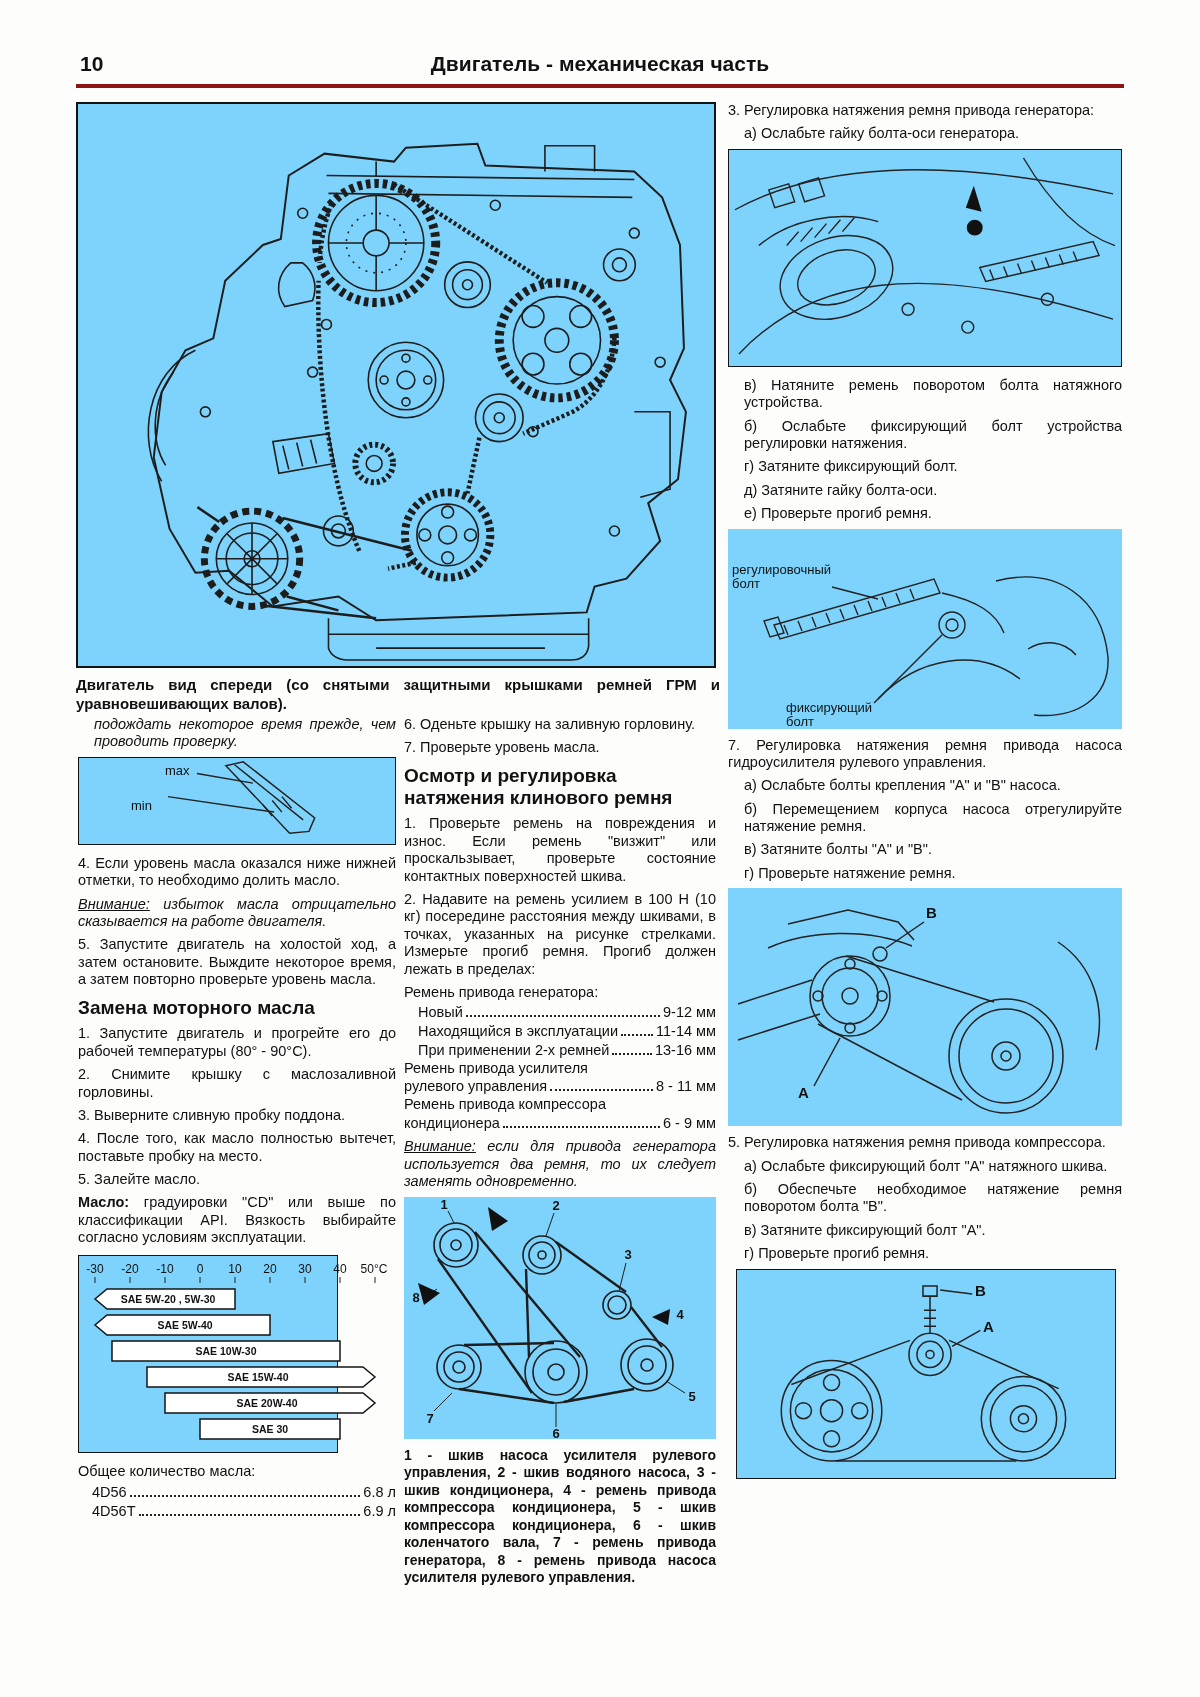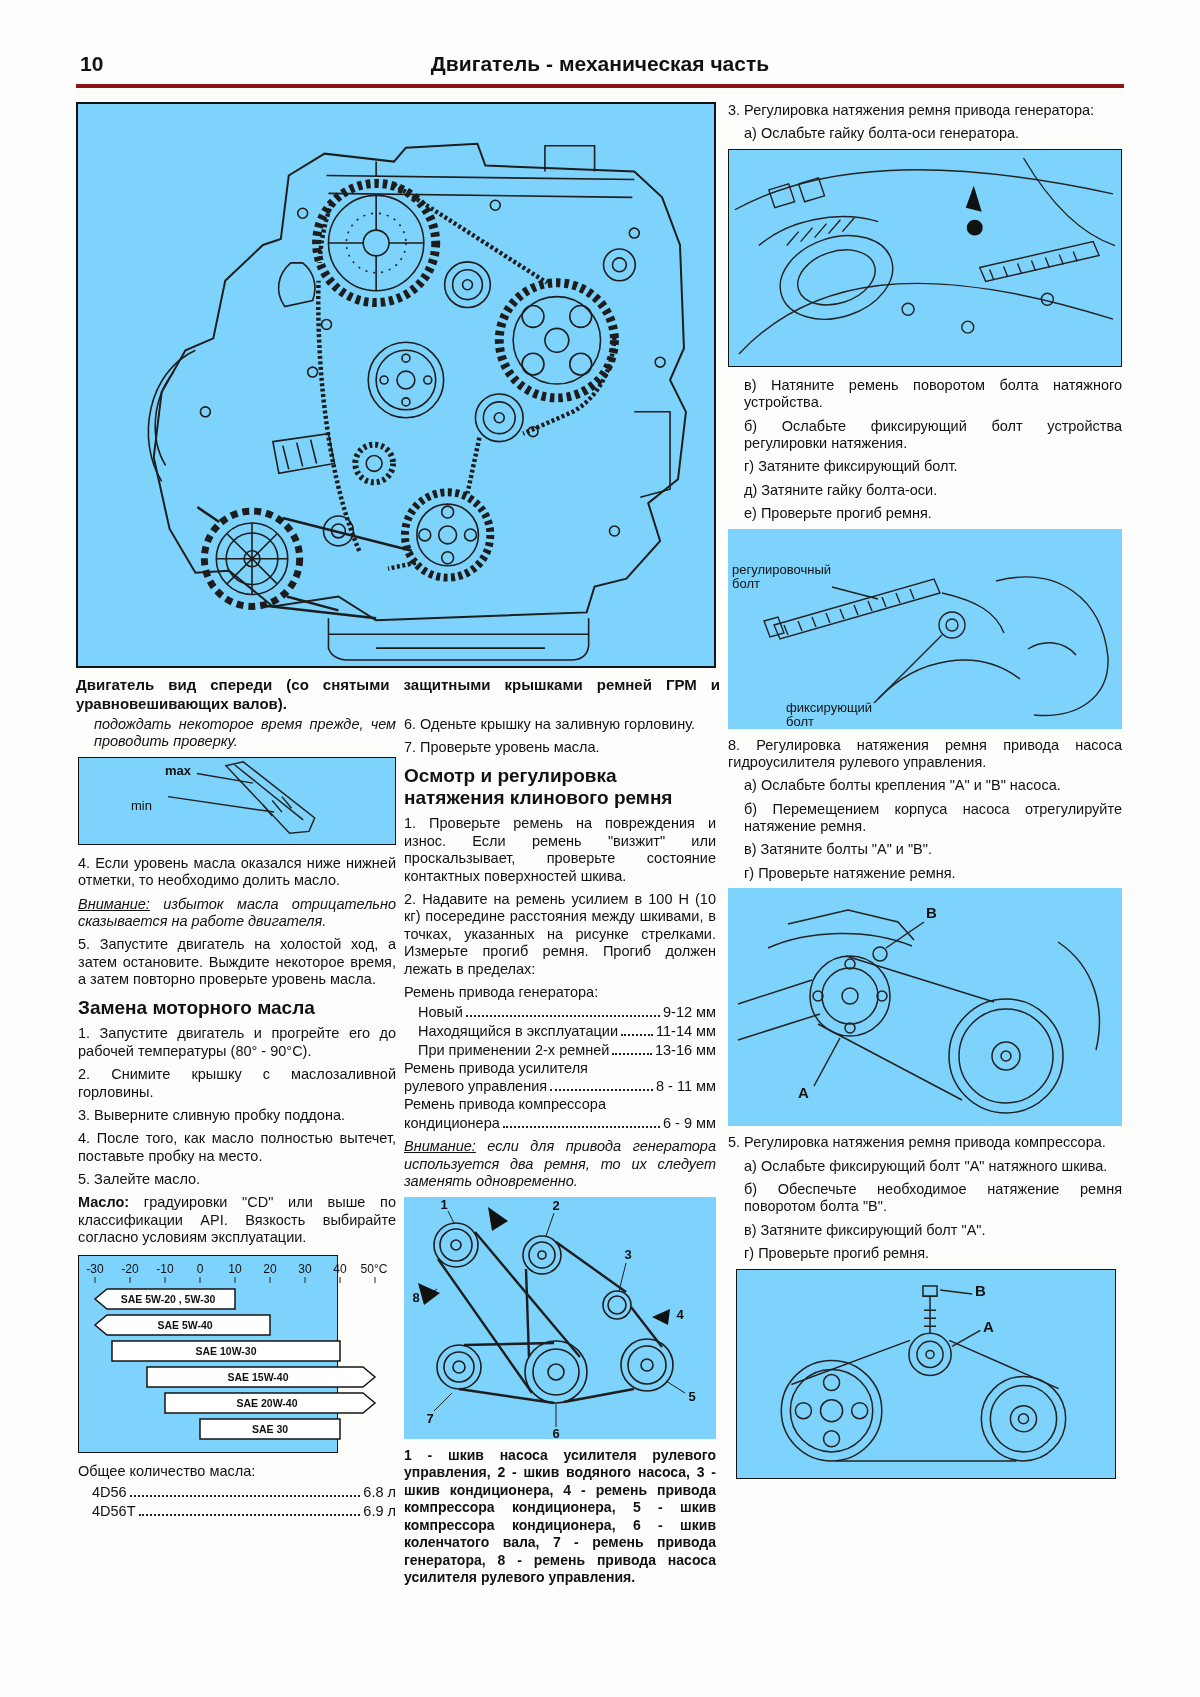--- a/index.html
+++ b/index.html
@@ -123,21 +123,21 @@
     <div class="figure thinborder" style="width:318px; height:88px; margin:6px 0 10px;">
       <svg viewBox="0 0 318 88" width="315" height="85">
         <g stroke="#222" fill="none" stroke-width="1.5">
           <path d="M148,8 L166,4 L240,62 L234,76 L214,78 Z"></path>
           <path d="M157,7 L228,64"></path>
           <path d="M196,44 L206,56 M186,48 L196,60 M206,40 L216,52"></path>
           <line x1="118" y1="16" x2="176" y2="26"></line>
           <line x1="88" y1="40" x2="198" y2="56"></line>
         </g>
       </svg>
-      <div class="fig-label" style="left:86px; top:6px;font-weight:bold;">max</div>
+      <div class="fig-label" style="left:86px; top:6px;">max</div>
       <div class="fig-label" style="left:52px; top:41px;">min</div>
     </div>
 
     <div class="p">4. Если уровень масла оказался ниже нижней отметки, то необходимо долить масло.</div>
     <div class="p"><span class="warn-label">Внимание:</span><span class="warn-text"> избыток масла отрицательно сказывается на работе двигателя.</span></div>
     <div class="p">5. Запустите двигатель на холостой ход, а затем остановите. Выждите некоторое время, а затем повторно проверьте уровень масла.</div>
 
     <div class="h2">Замена моторного масла</div>
     <div class="p">1. Запустите двигатель и прогрейте его до рабочей температуры (80° - 90°С).</div>
     <div class="p">2. Снимите крышку с маслозаливной горловины.</div>
@@ -347,21 +347,21 @@
           <path d="M268,52 C330,36 374,70 380,128 C382,168 350,190 306,186"></path>
           <path d="M300,120 C316,110 336,112 348,126"></path>
           <line x1="104" y1="58" x2="150" y2="70"></line>
           <line x1="146" y1="174" x2="214" y2="106"></line>
         </g>
       </svg>
       <div class="fig-label" style="left:4px; top:34px; width:100px;">регулировочный болт</div>
       <div class="fig-label" style="left:58px; top:172px; width:110px;">фиксирующий болт</div>
     </div>
 
-    <div class="p">8. Регулировка натяжения ремня привода насоса гидроусилителя рулевого управления.</div>
+    <div class="p">7. Регулировка натяжения ремня привода насоса гидроусилителя рулевого управления.</div>
     <div class="p sub">а) Ослабьте болты крепления "А" и "В" насоса.</div>
     <div class="p sub">б) Перемещением корпуса насоса отрегулируйте натяжение ремня.</div>
     <div class="p sub">в) Затяните болты "А" и "В".</div>
     <div class="p sub">г) Проверьте натяжение ремня.</div>
 
     <div class="figure" style="width:394px; height:238px; margin:4px 0 8px;">
       <svg viewBox="0 0 392 235" width="392" height="235">
         <g stroke="#222" fill="none" stroke-width="1.5">
           <path d="M60,36 L120,22 L170,34 L186,52"></path>
           <path d="M40,60 C80,42 140,40 184,58"></path>

